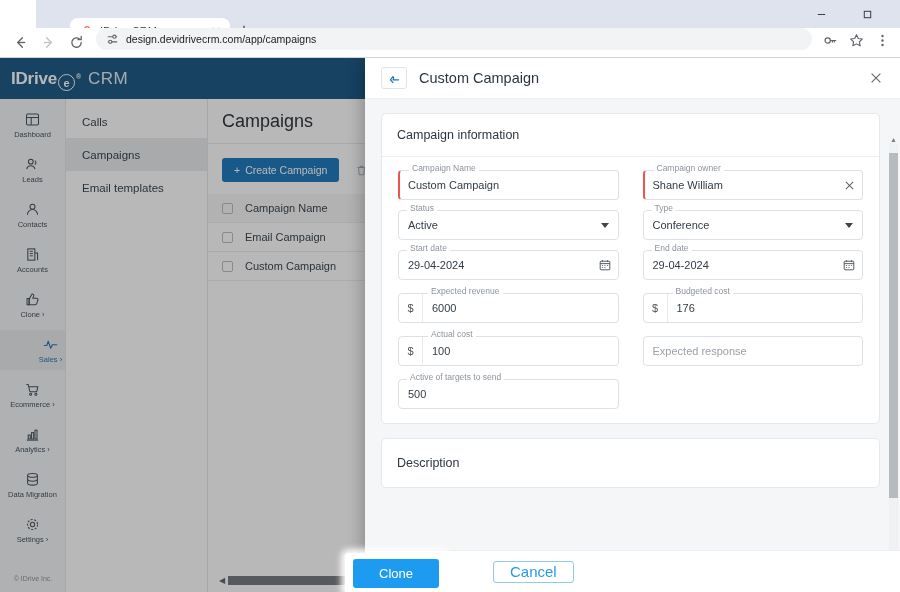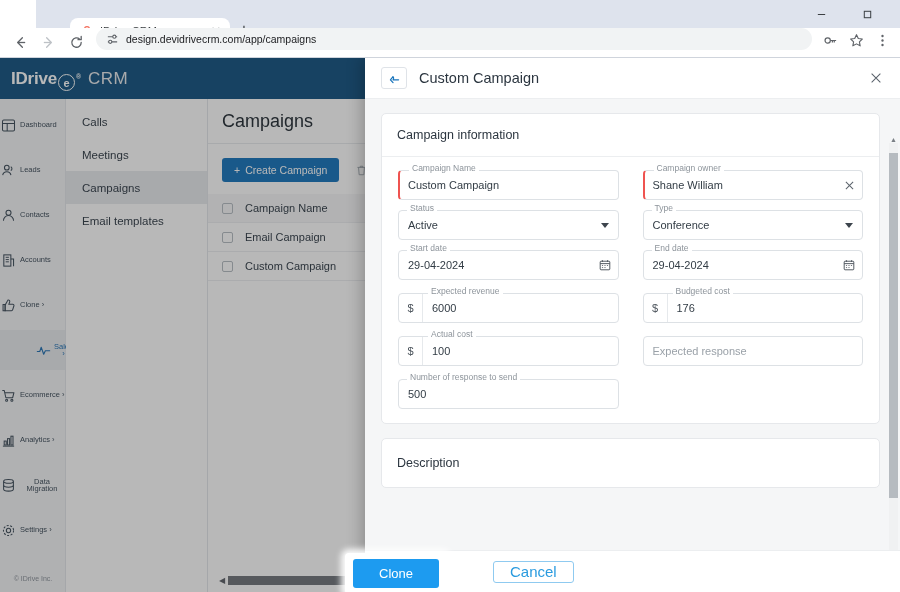--- a/index.html
+++ b/index.html
@@ -99,21 +99,21 @@
   .brand-reg { font-size:7px; color:#fff; position:relative; top:-5px; }
   .brand-crm { font-size:17px; color:#e8eaed; font-weight:400; letter-spacing:0.5px; margin-left:6px;}
 
   .icon-rail {
     position:absolute; left:0; top:41px; width:66px; bottom:0;
     background:#f4f5f7; border-right:1px solid #e3e6ea;
     padding-top:6px;
   }
   .rail-item {
     height:40px; margin-bottom:5px;
-    display:flex; flex-direction:row; align-items:center; 
+    display:flex; flex-direction:column; align-items:center; justify-content:center;
     gap:3px; color:#3b4a57;
   }
   .rail-item.active { background:#e7eaee;padding-left:36px; }
   .rail-item.active .rail-label, .rail-item.active .rail-ic { color:#1f6fb2; }
   .rail-ic { width:17px;height:17px; display:flex;align-items:center;justify-content:center; color:#3b4a57;}
   .rail-label { font-size:7.5px; color:#3b4a57; text-align:center; line-height:1; }
 
   .rail-footer {
     position:absolute; left:0; bottom:10px; width:66px; text-align:center;
     font-size:7px; color:#8a9199;
@@ -471,21 +471,20 @@
                 <circle cx="8" cy="8" r="5.4" fill="none" stroke="currentColor" stroke-width="1.1" stroke-dasharray="2.2 1.6"></circle>
               </svg>
           </span>
           <span class="rail-label"><span>Settings</span> ›</span>
         </div>
         <div class="rail-footer">© IDrive Inc.</div>
       </div>
 
       <div class="submenu">
         <div class="submenu-item">Calls</div>
-        <div class="submenu-item">Meetings</div>
         <div class="submenu-item active">Campaigns</div>
         <div class="submenu-item">Email templates</div>
       </div>
 
       <div class="content">
         <div class="content-head">
           <span class="page-title">Campaigns</span>
         </div>
         <div class="content-actions">
           <button class="btn-create">
@@ -646,21 +645,21 @@
                   <span class="ph">Expected response</span>
                 </div>
               </div>
             </div>
 
             <div class="grid2">
               <div class="field">
                 <div class="box">
                   <span class="val">500</span>
                 </div>
-                <span class="flabel">Number of response to send</span>
+                <span class="flabel">Active of targets to send</span>
               </div>
               <div></div>
             </div>
 
           </div>
         </div>
 
         <div class="card desc-card">
           <div class="desc-head">Description</div>
         </div>

